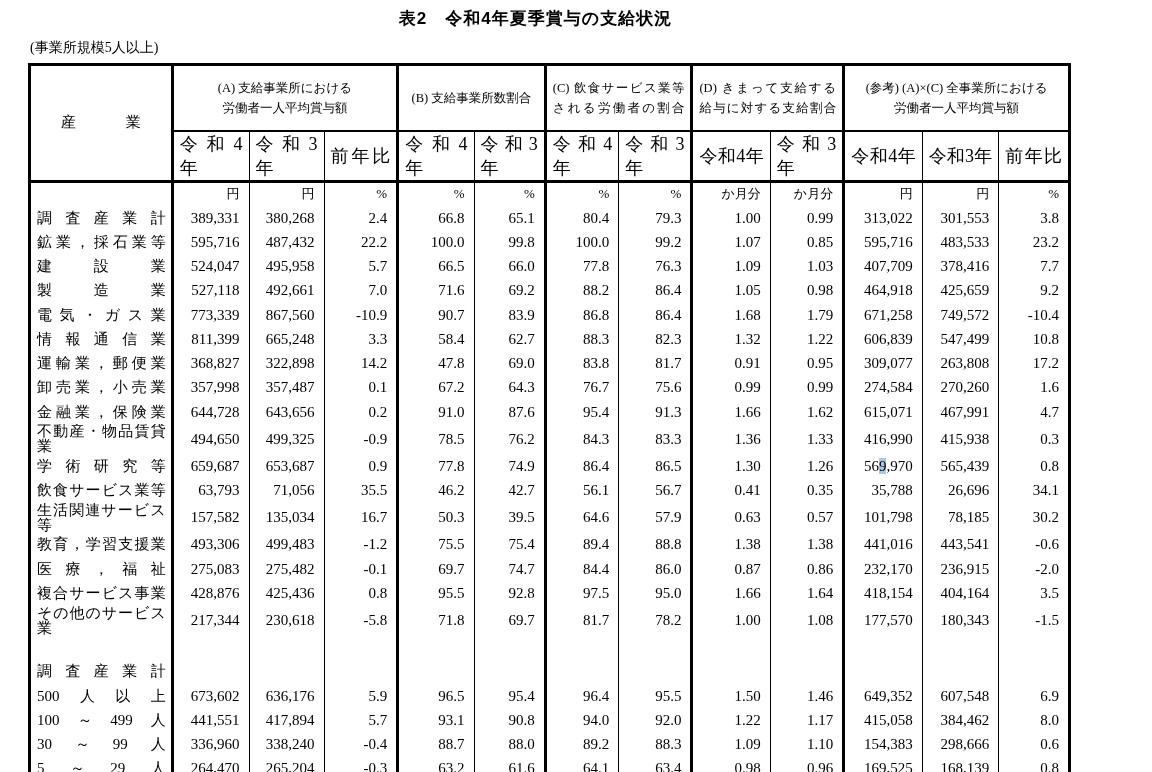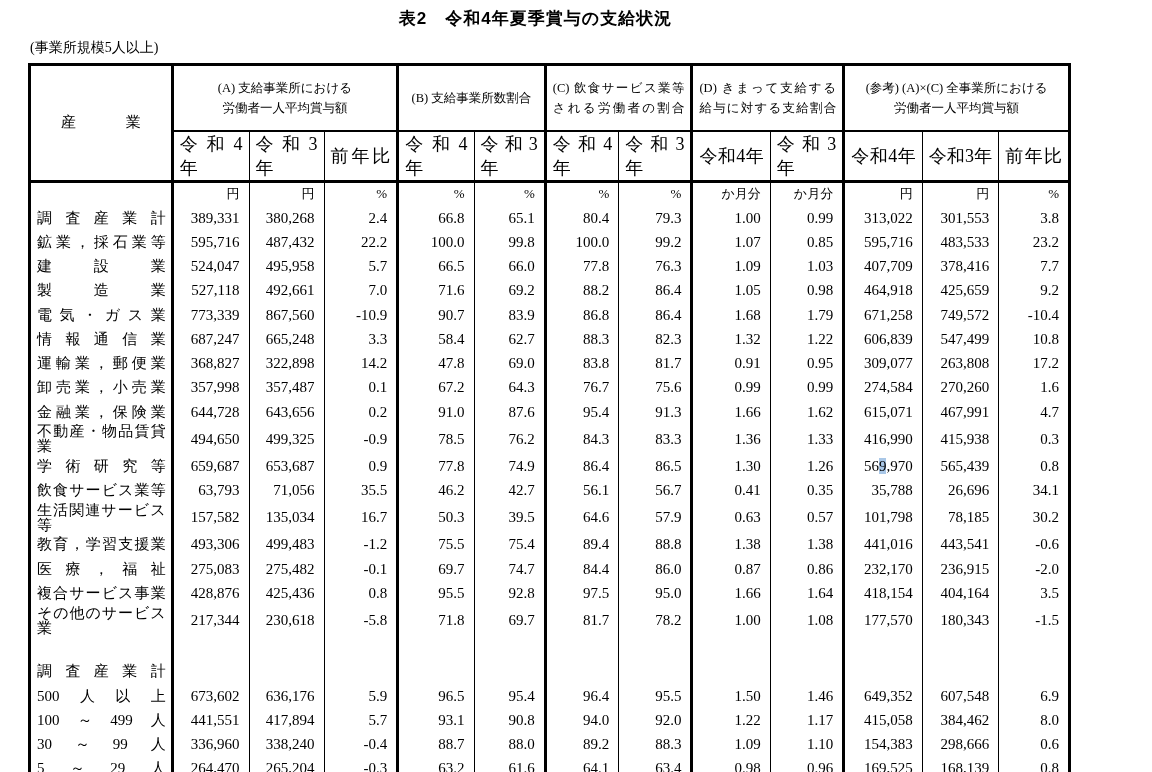--- a/index.html
+++ b/index.html
@@ -209,21 +209,21 @@
           <td class="value-cell bl-thick">86.8</td>
           <td class="value-cell bl-thin">86.4</td>
           <td class="value-cell bl-thick">1.68</td>
           <td class="value-cell bl-thin">1.79</td>
           <td class="value-cell bl-thick">671,258</td>
           <td class="value-cell bl-thin">749,572</td>
           <td class="value-cell bl-thin">-10.4</td>
         </tr>
         <tr class="data-row">
           <td class="industry-cell">情報通信業</td>
-          <td class="value-cell bl-thick">687,247</td>
+          <td class="value-cell bl-thick">811,399</td>
           <td class="value-cell bl-thin">665,248</td>
           <td class="value-cell bl-thin">3.3</td>
           <td class="value-cell bl-thick">58.4</td>
           <td class="value-cell bl-thin">62.7</td>
           <td class="value-cell bl-thick">88.3</td>
           <td class="value-cell bl-thin">82.3</td>
           <td class="value-cell bl-thick">1.32</td>
           <td class="value-cell bl-thin">1.22</td>
           <td class="value-cell bl-thick">606,839</td>
           <td class="value-cell bl-thin">547,499</td>

